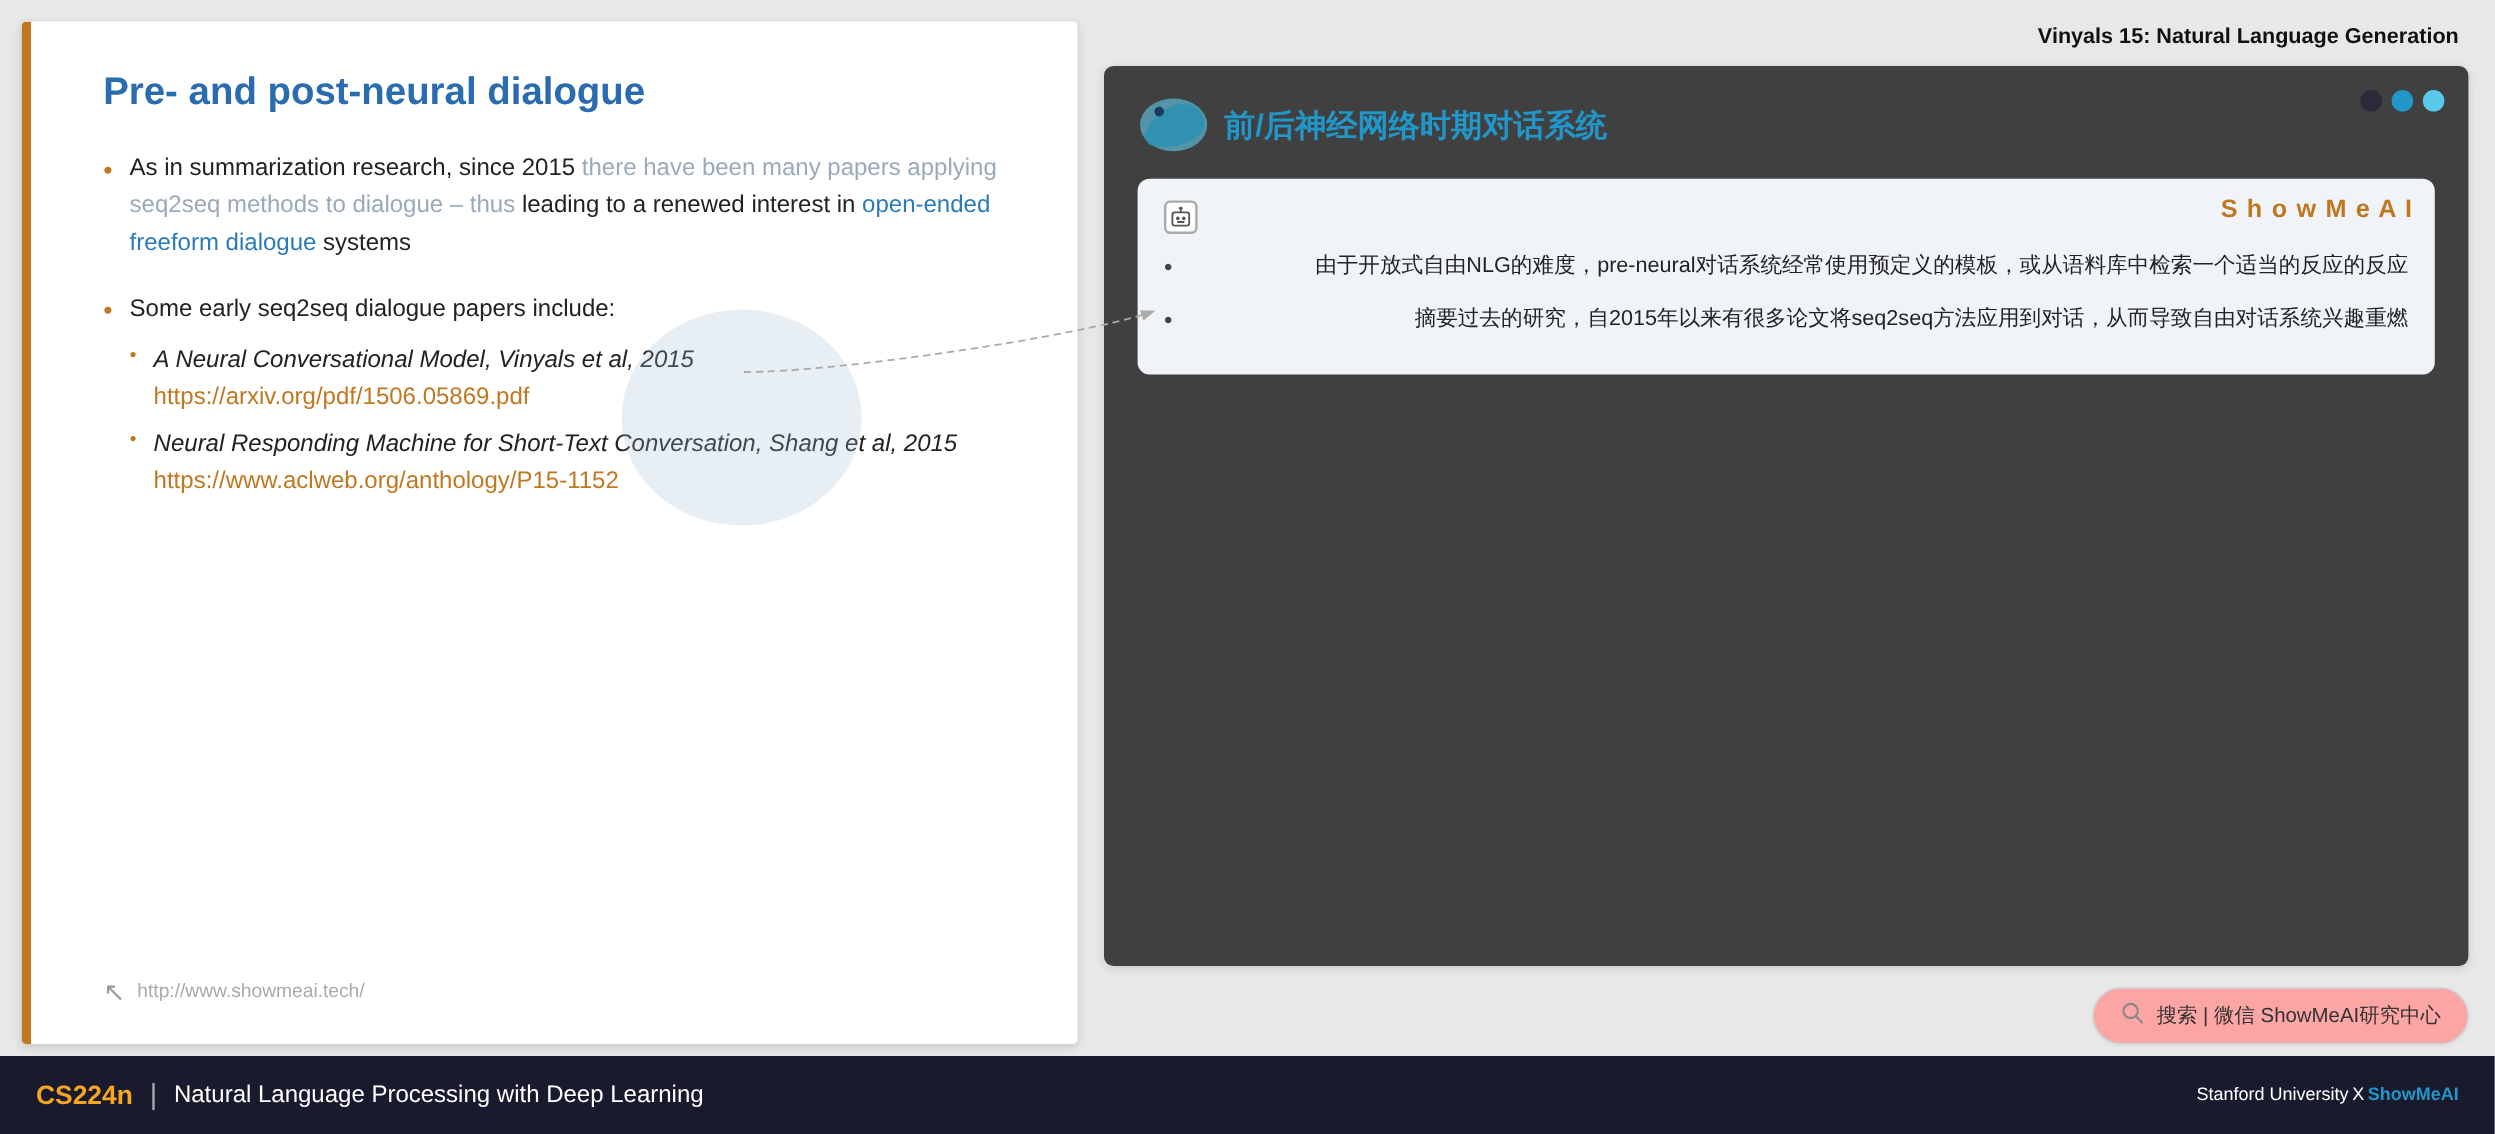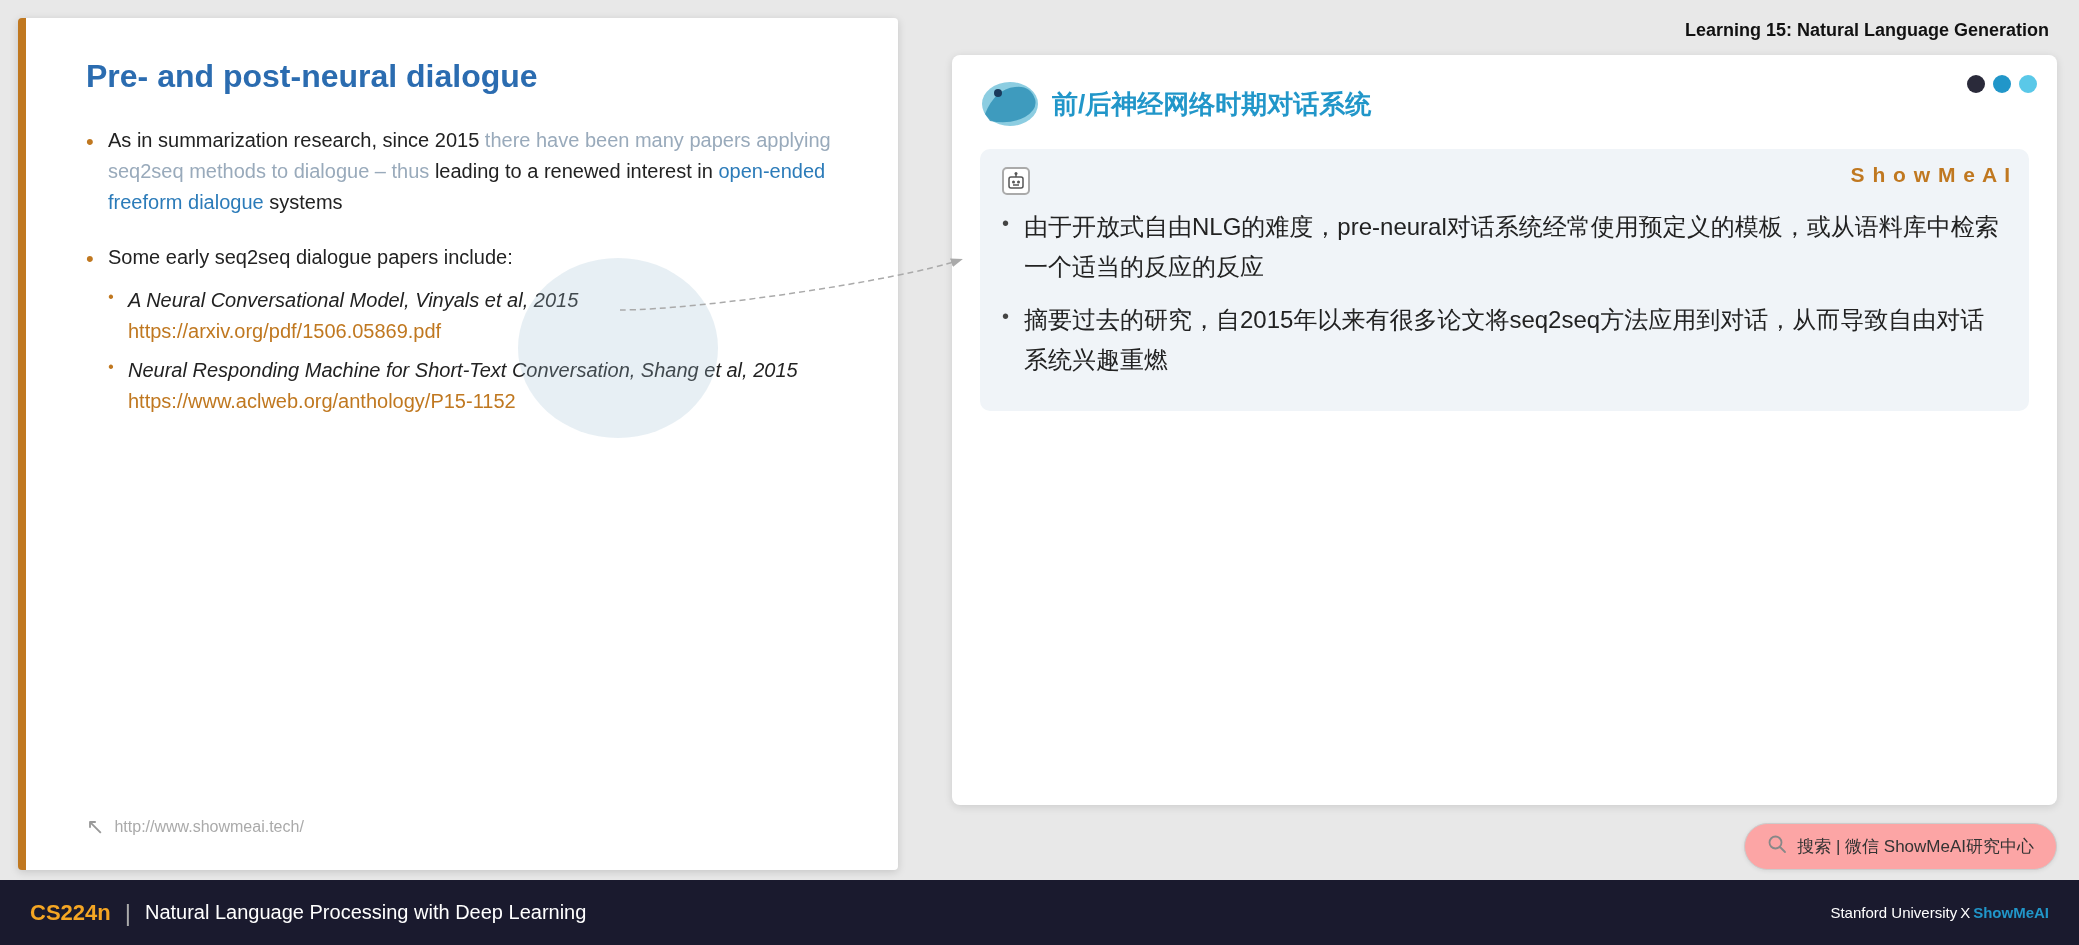--- a/index.html
+++ b/index.html
@@ -133,27 +133,26 @@
     .lecture-header {
       text-align: right;
       font-size: 18px;
       font-weight: 600;
       color: #111;
       padding-right: 8px;
       padding-top: 2px;
     }
 
     .chinese-slide {
-      background: #ffffff;
+      background: #404040;
       border-radius: 8px;
       box-shadow: 0 2px 8px rgba(0,0,0,0.12);
       padding: 24px 28px 28px 28px;
       position: relative;
       flex: 1;
-      margin-left: 32px;
     }
 
     .chinese-header {
       display: flex;
       align-items: center;
       gap: 12px;
       margin-bottom: 20px;
     }
 
     .chinese-logo-shape {
@@ -212,23 +211,24 @@
       align-items: center;
       justify-content: center;
       font-size: 14px;
       margin-bottom: 12px;
       color: #555;
       background: #fff;
     }
 
     .chinese-bullets {
       list-style: none;
-      font-size: 24px;
+      font-size: 18px;
       line-height: 1.65;
       color: #222;
+      text-align: right;
     }
 
     .chinese-bullets li {
       position: relative;
       padding-left: 22px;
       margin-bottom: 14px;
     }
 
     .chinese-bullets li::before {
       content: '•';
@@ -340,21 +340,21 @@
     <div class="watermark-circle"></div>
 
     <div class="slide-footer">
       <span class="slide-footer-icon">↖</span>
       <span>http://www.showmeai.tech/</span>
     </div>
   </div>
 
   <div class="right-panel">
 
-    <div class="lecture-header">Learning 15: Natural Language Generation</div>
+    <div class="lecture-header">Vinyals 15: Natural Language Generation</div>
 
     <div class="chinese-slide">
 
       <div class="dots-row">
         <div class="dot dot-dark"></div>
         <div class="dot dot-blue"></div>
         <div class="dot dot-light"></div>
       </div>
 
       <div class="chinese-header">

